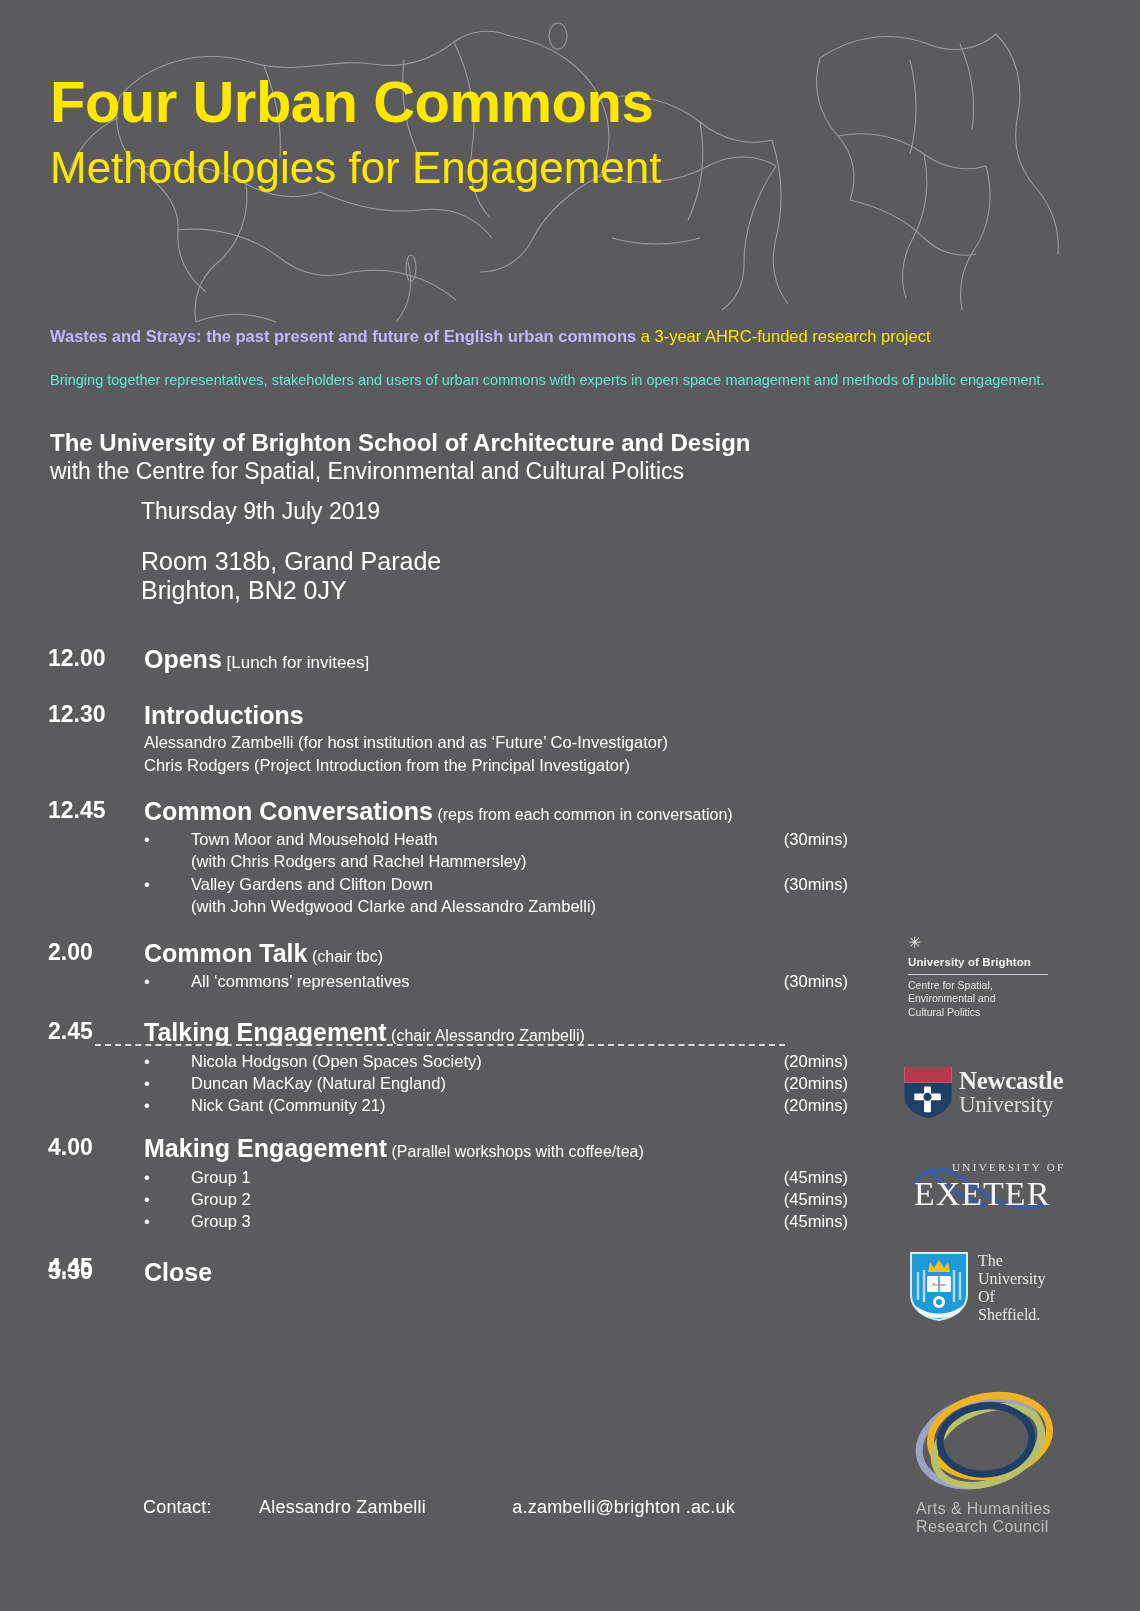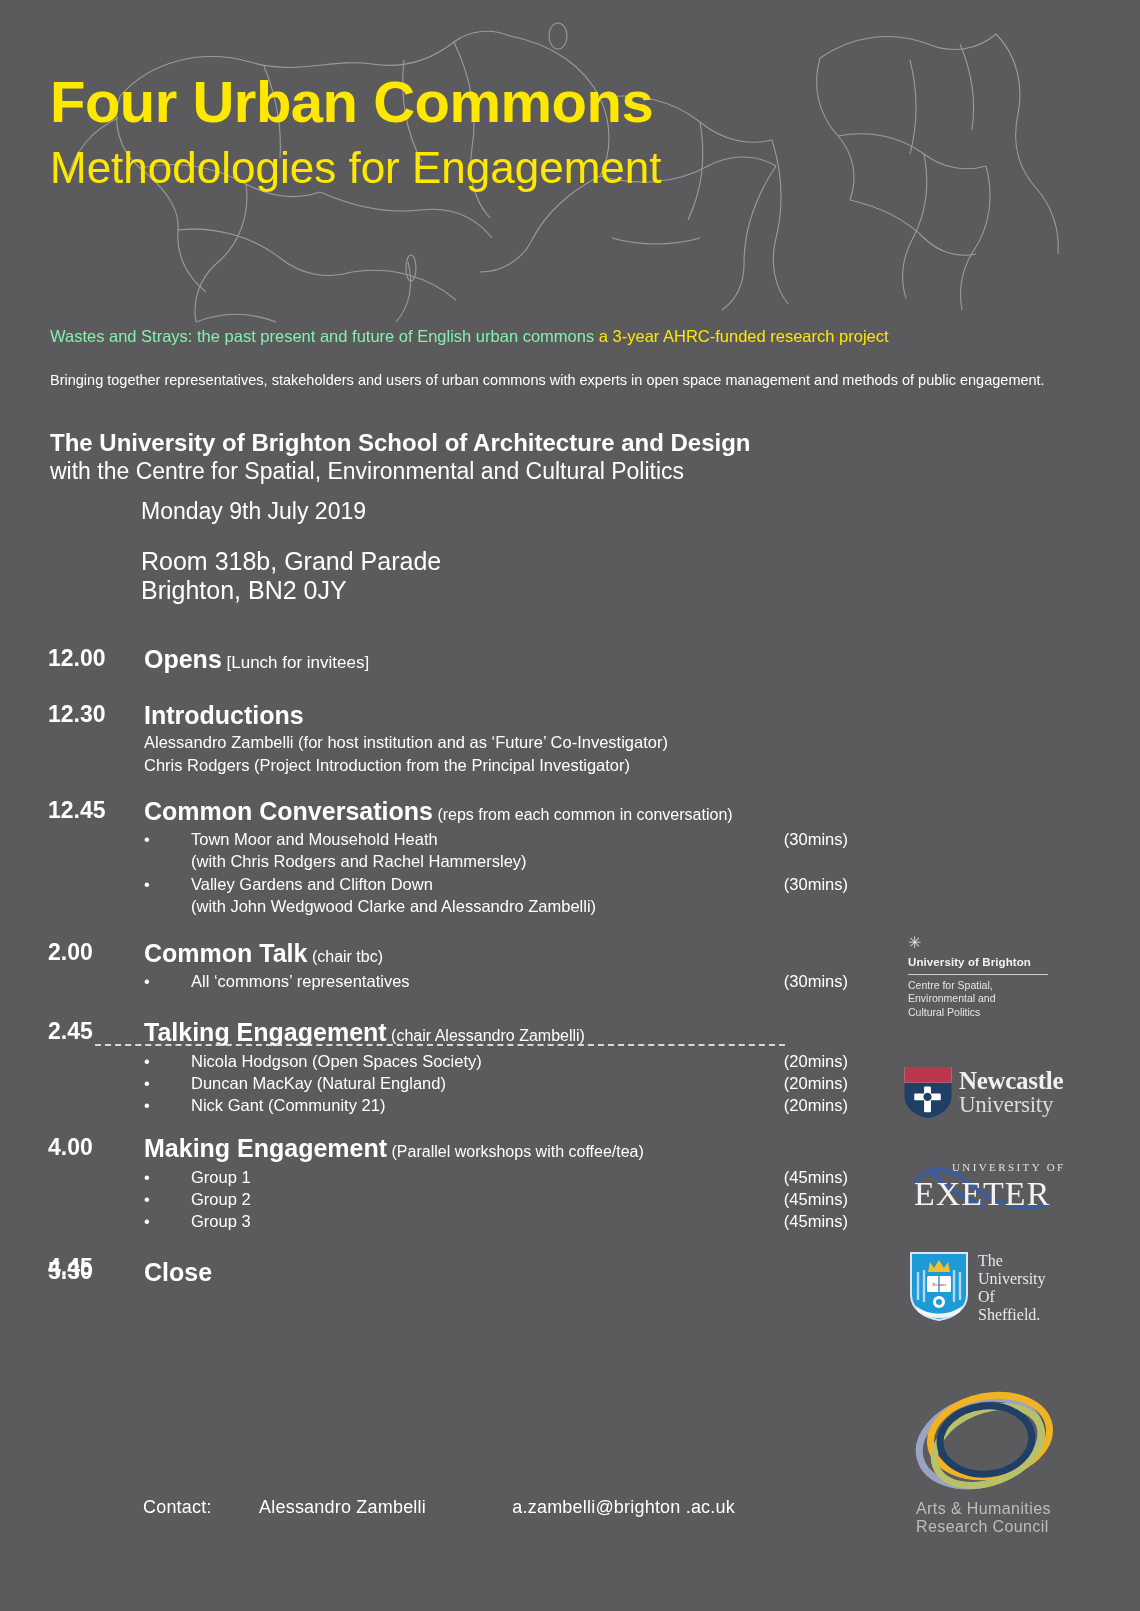--- a/index.html
+++ b/index.html
@@ -28,26 +28,26 @@
   }
   .subtitle{
     font-size:44px;font-weight:normal;color:#ffe800;
     line-height:1.05;margin:14px 0 0 0;
   }
 
   .project-line{
     position:absolute;left:50px;top:326px;width:1045px;
     font-size:16.5px;line-height:1.25;
   }
-  .project-line .hl{color:#86efac;font-weight:normal;}
+  .project-line .hl{color:#c4b5fd;font-weight:bold;}
   .project-line .tail{color:#ffe800;font-weight:normal;}
 
   .blurb{
     position:absolute;left:50px;top:371px;width:1000px;
-    font-size:14.5px;line-height:1.32;color:#ffffff;
+    font-size:14.5px;line-height:1.32;color:#5eead4;
   }
 
   .host{
     position:absolute;left:50px;top:428px;width:900px;
   }
   .host .h1{font-size:24px;font-weight:bold;line-height:1.22;}
   .host .h2{font-size:23px;font-weight:normal;line-height:1.22;}
 
   .venue{position:absolute;left:141px;top:497px;}
   .venue .date{font-size:23px;line-height:1.3;}
@@ -168,21 +168,21 @@
   </div>
 
   <div class="blurb">Bringing together representatives, stakeholders and users of urban commons with experts in open space management and methods of public engagement.</div>
 
   <div class="host">
     <div class="h1">The University of Brighton School of Architecture and Design</div>
     <div class="h2">with the Centre for Spatial, Environmental and Cultural Politics</div>
   </div>
 
   <div class="venue">
-    <div class="date">Monday 9th July 2019</div>
+    <div class="date">Thursday 9th July 2019</div>
     <div class="room">
       <div>Room 318b, Grand Parade</div>
       <div>Brighton, BN2 0JY</div>
     </div>
   </div>
 
   <div class="schedule" id="schedule-root">
       <div class="slot" style="margin-bottom: 26px;">
         <div class="time">12.00</div>
         <div class="body">

